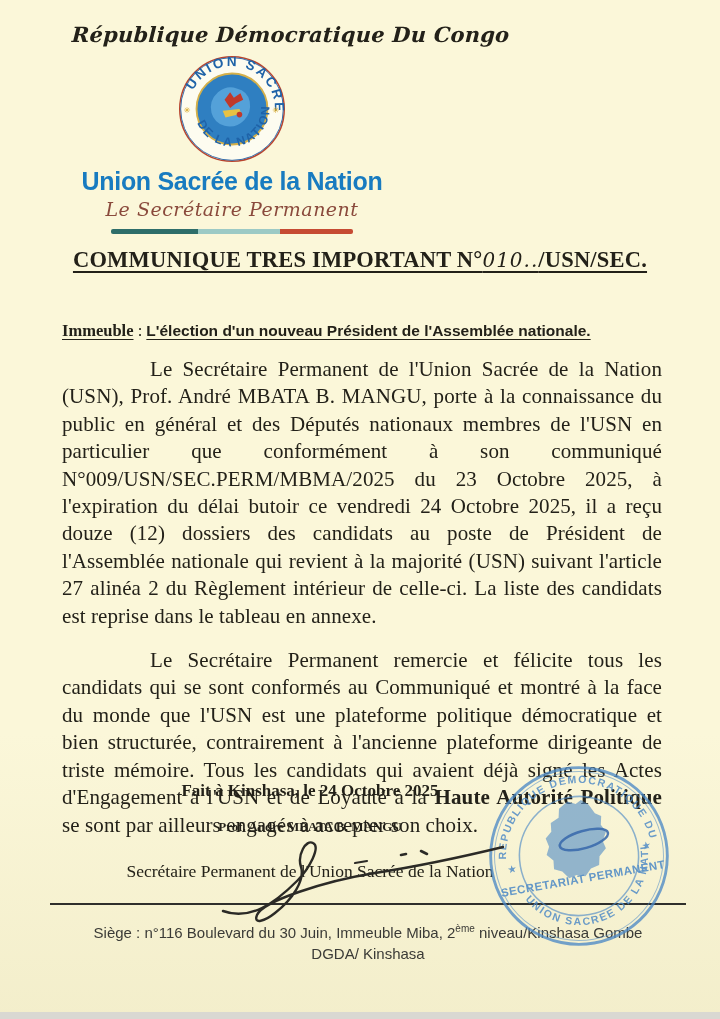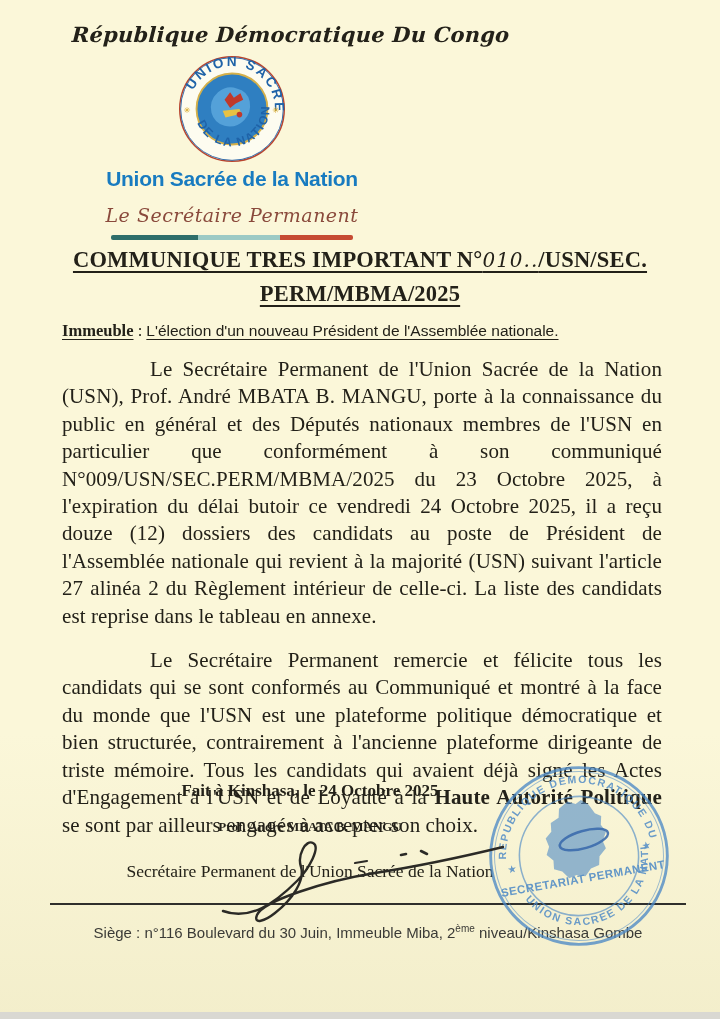--- a/index.html
+++ b/index.html
@@ -14,47 +14,47 @@
     --role-brown:#8a4a3c; --stamp:#4e8ac6; --footer-ink:#3b3b37;
   }
   
   .header{position:absolute;top:22px;left:72px;width:320px;text-align:center;}
   .country-title{
     font-family:"DejaVu Serif",serif;font-style:italic;font-weight:bold;
     font-size:21px;letter-spacing:.2px;white-space:nowrap;transform:skewX(-3deg);
   }
   .logo-wrap{margin:6px auto 2px;width:112px;height:112px;}
   .org-name{
-    font-family:"Liberation Sans",sans-serif;font-weight:bold;font-size:21px;
+    font-family:"Liberation Sans",sans-serif;font-weight:bold;font-size:25px;
     color:var(--brand-blue);letter-spacing:-0.3px;white-space:nowrap;margin-top:2px;
   }
   .org-role{
     font-family:"DejaVu Serif",serif;font-style:italic;font-size:19px;
-    color:var(--role-brown);margin-top:13px;letter-spacing:.5px;
+    color:var(--role-brown);margin-top:2px;letter-spacing:.5px;
   }
   .flag-bar{display:flex;width:242px;height:5px;margin:9px auto 0;border-radius:2px;overflow:hidden;}
   .flag-bar span{display:block;height:100%;}
   .flag-bar span:nth-child(1){width:36%;}
   .flag-bar span:nth-child(2){width:34%;}
   .flag-bar span:nth-child(3){width:30%;}
   
   .doc-title{
     position:absolute;top:243px;left:38px;right:38px;text-align:center;
     font-weight:bold;font-size:22.5px;line-height:34px;letter-spacing:.2px;
   }
   .doc-title .tline{text-decoration:underline;text-decoration-thickness:2px;text-underline-offset:4px;}
   .hand-number{
     font-family:"DejaVu Serif",serif;font-style:italic;font-weight:normal;
     font-size:20px;letter-spacing:1px;
   }
   
   .concerne{position:absolute;top:321px;left:62px;right:55px;font-size:16.5px;white-space:nowrap;}
   .concerne .label{font-weight:bold;text-decoration:underline;text-underline-offset:3px;}
   .concerne .ctext{
-    font-family:"Liberation Sans",sans-serif;font-weight:normal;
+    font-family:"Liberation Sans",sans-serif;font-weight:bold;
     text-decoration:underline;text-underline-offset:3px;font-size:15.5px;
   }
   
   .body-text{position:absolute;top:356px;left:62px;width:600px;}
   .para{
     margin:0 0 17px 0;font-size:21px;line-height:27.4px;text-align:justify;
     text-indent:88px;letter-spacing:.1px;font-family:Liberation Serif, serif;
   }
   .para .b{font-weight:bold;}
   
@@ -109,21 +109,20 @@
     <div class="org-role">Le Secrétaire Permanent</div>
     <div class="flag-bar">
       <span style="background: rgb(46, 110, 106);"></span>
       <span style="background: rgb(156, 202, 197);"></span>
       <span style="background: rgb(198, 75, 51);"></span>
     </div>
   </div>
 
   <div class="doc-title">
     <span class="tline"><span>COMMUNIQUE TRES IMPORTANT N°</span><span class="hand-number">010..</span><span>/USN/SEC.</span></span><br>
-    <span class="tline">PERM/MBMA/2025</span>
   </div>
 
   <div class="concerne">
     <span class="label">Immeuble</span><span> : </span><span class="ctext">L'élection d'un nouveau Président de l'Assemblée nationale.</span>
   </div>
 
   <div class="body-text">
       <p class="para"><span>Le Secrétaire Permanent  de l'Union Sacrée de la Nation (USN), Prof. André MBATA B.  MANGU, porte à la connaissance du public en général  et des Députés nationaux membres de l'USN en particulier que conformément à son communiqué N°009/USN/SEC.PERM/MBMA/2025 du 23 Octobre 2025, à l'expiration du délai butoir ce vendredi 24 Octobre 2025, il a reçu douze (12) dossiers des candidats au poste de Président de l'Assemblée nationale qui revient à la majorité (USN) suivant l'article 27 alinéa 2 du Règlement intérieur de celle-ci.  La liste des candidats est reprise dans le tableau en annexe.</span></p>
       <p class="para"><span>Le Secrétaire Permanent remercie et félicite tous les candidats qui se sont conformés au Communiqué et montré à la face du monde que l'USN est une plateforme politique démocratique et bien structurée, contrairement à l'ancienne plateforme dirigeante de triste mémoire. Tous les candidats qui avaient déjà signé les Actes d'Engagement à l'USN et de Loyauté à la </span><span class="b">Haute Autorité Politique</span><span> se sont par ailleurs engagés à accepter son choix.</span></p>
     </div>
@@ -161,16 +160,17 @@
         <text x="166" y="105" font-size="11" fill="currentColor" opacity="0.9">★</text>
         <path d="M 88,48 l 10,-6 l 8,4 l 6,-3 l 7,6 l 5,10 l 6,4 l -2,9 l 4,8 l -5,9 l 2,8 l -8,7 l -2,9 l -9,2 l -7,7 l -9,-3 l -8,2 l -6,-8 l -8,-4 l 1,-9 l -6,-7 l 4,-8 l -2,-9 l 7,-6 l 1,-9 l 9,-4 z" fill="currentColor" opacity="0.65"></path>
         <ellipse cx="108" cy="84" rx="26" ry="9" fill="none" stroke="#2b5fa8" stroke-width="2.6" opacity="0.9" transform="rotate(-6 108 84)"></ellipse>
         <text x="100" y="128" text-anchor="middle" font-family="Liberation Sans, sans-serif" font-size="12" font-weight="bold" fill="currentColor" letter-spacing="0.5" opacity="0.95">SECRETARIAT PERMANENT</text>
       </g>
     </svg>
   </div>
 
   <div class="footer">
     <div><span>Siège : n°116 Boulevard du 30 Juin, Immeuble Miba, 2</span><sup>ème</sup><span> niveau/Kinshasa Gombe</span></div>
+    <div>DGDA/ Kinshasa</div>
   </div>
 
   <div class="bottom-strip"></div>
 </div>
 
 </body></html>

